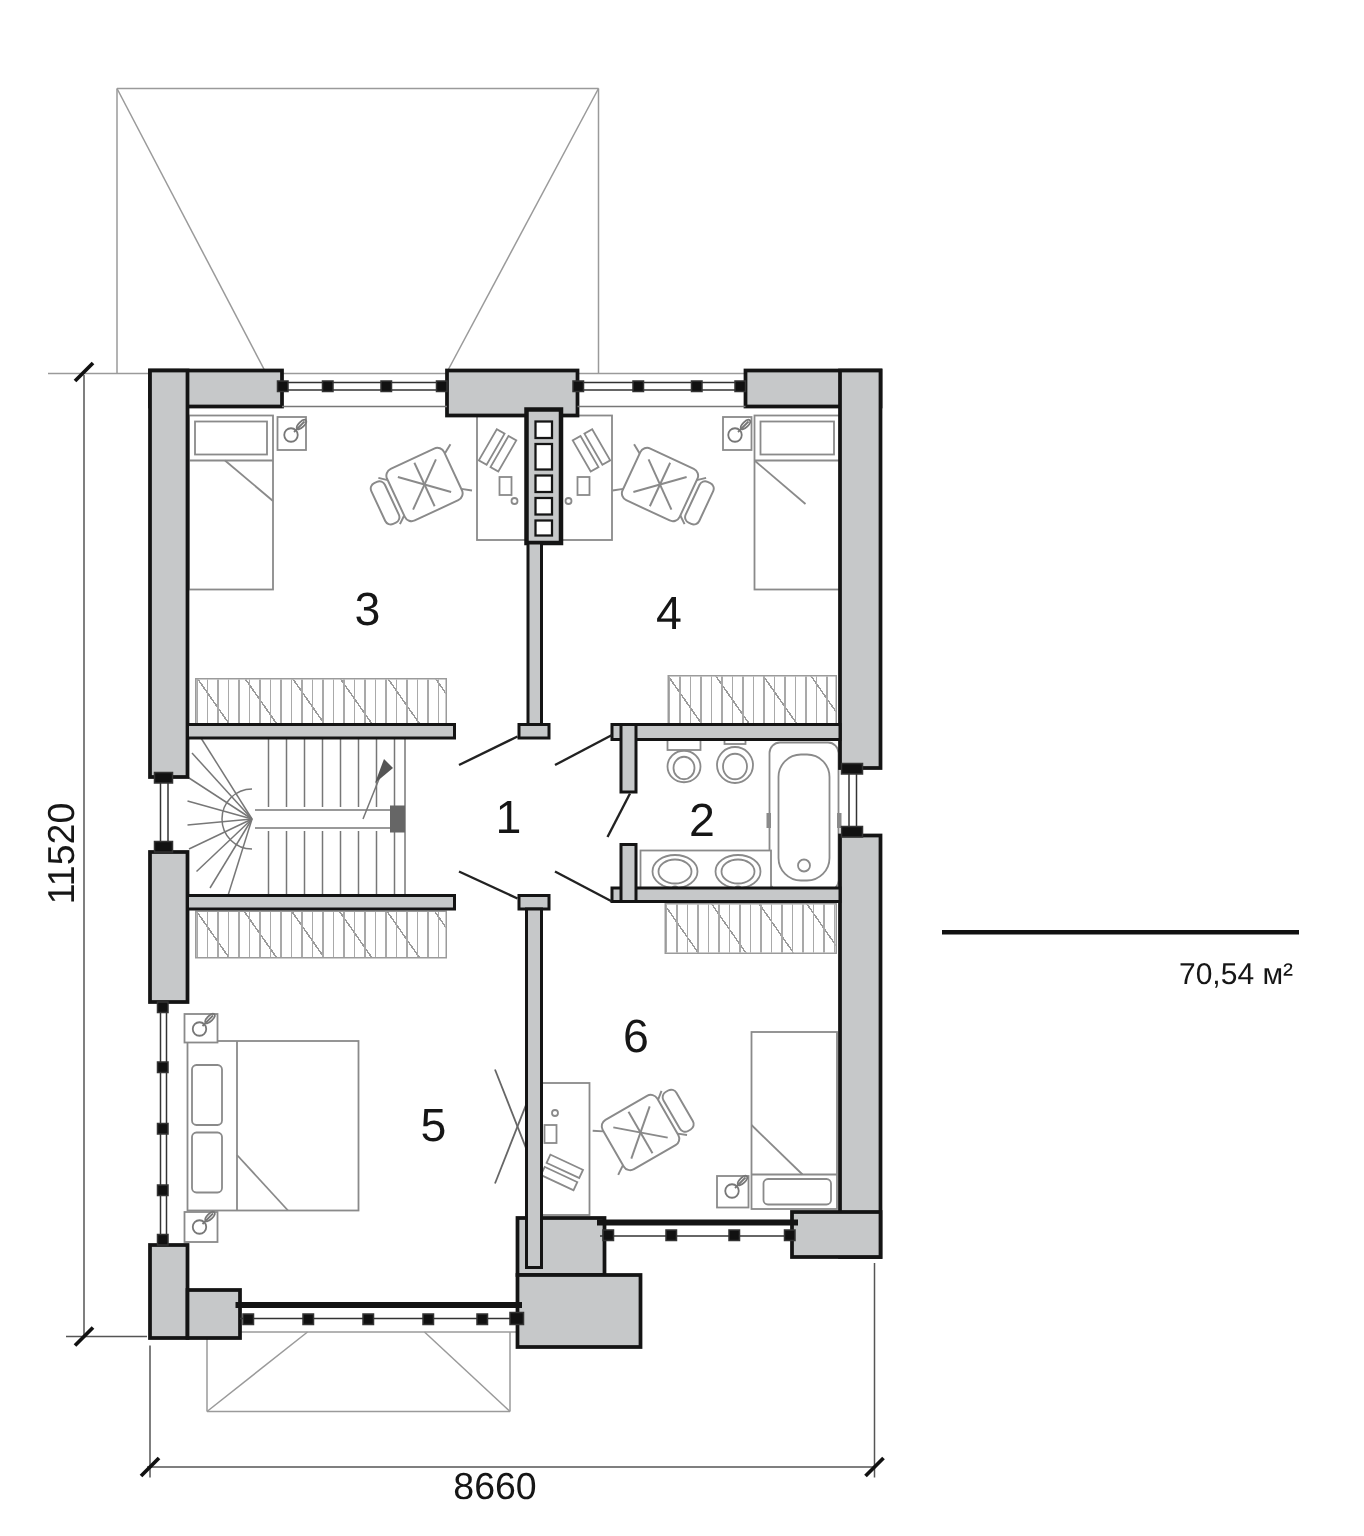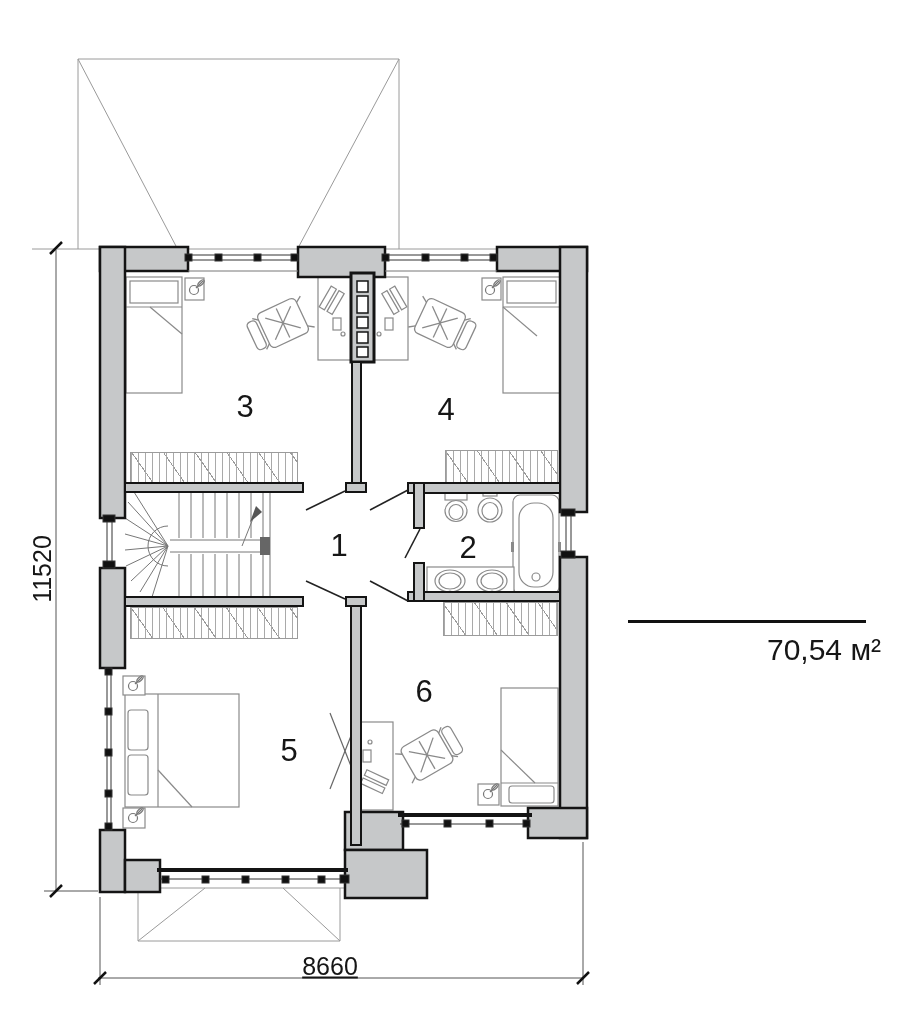--- a/index.html
+++ b/index.html
@@ -7,21 +7,21 @@
          font-family:"Liberation Sans", sans-serif;color:#111;}
   #stage > svg{position:absolute;left:0;top:0;z-index:1;}
   .hatch{position:absolute;z-index:0;border:1px solid #9b9b9b;box-sizing:border-box;
     background-image:
       repeating-linear-gradient(90deg,#a9a9a9 0 1px,transparent 1px 7px),
       repeating-linear-gradient(55deg,transparent 0 17px,#9b9b9b 17px 18px,transparent 18px 26px);}
   .lbl{position:absolute;z-index:2;transform:translate(-50%,-50%);
        font-size:31px;line-height:1;white-space:nowrap;color:#161616;}
   .dim{font-size:25px;}
   .dim-rot{transform:translate(-50%,-50%) rotate(-90deg);}
-  .area{font-size:30px;}
+  .area{font-size:20px;}
 </style>
 </head>
 <body>
 
 <div id="stage">
 
   <div class="hatch" style="left:130px;top:452px;width:168px;height:31px;"></div>
   <div class="hatch" style="left:130px;top:607px;width:168px;height:32px;"></div>
   <div class="hatch" style="left:445px;top:450px;width:113px;height:33px;"></div>
   <div class="hatch" style="left:443px;top:602px;width:115px;height:34px;"></div>
@@ -288,15 +288,15 @@
   </svg>
 
   <div class="lbl" style="left:339px;top:545px;">1</div>
   <div class="lbl" style="left:468px;top:547px;">2</div>
   <div class="lbl" style="left:245px;top:406px;">3</div>
   <div class="lbl" style="left:446px;top:409px;">4</div>
   <div class="lbl" style="left:289px;top:750px;">5</div>
   <div class="lbl" style="left:424px;top:691px;">6</div>
 
   <div class="lbl dim dim-rot" style="left:42px;top:569px;">11520</div>
-  <div class="lbl dim" style="left:330px;top:966px;text-decoration:underline;">8660</div>
+  <div class="lbl dim" style="left:330px;top:992px;">8660</div>
   <div class="lbl area" style="left:824px;top:650px;">70,54 м²</div>
 </div>
 
 </body></html>

